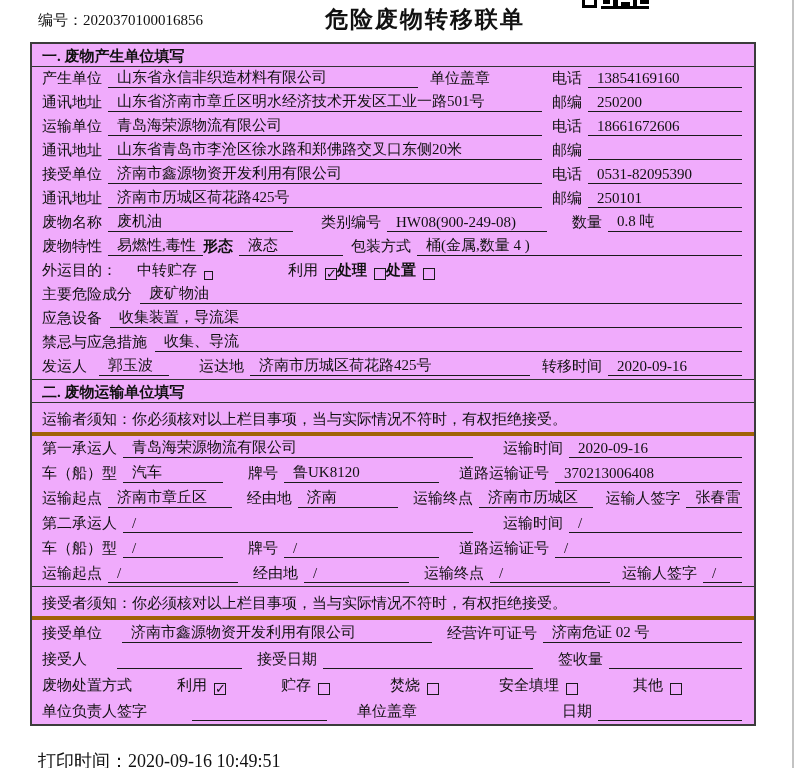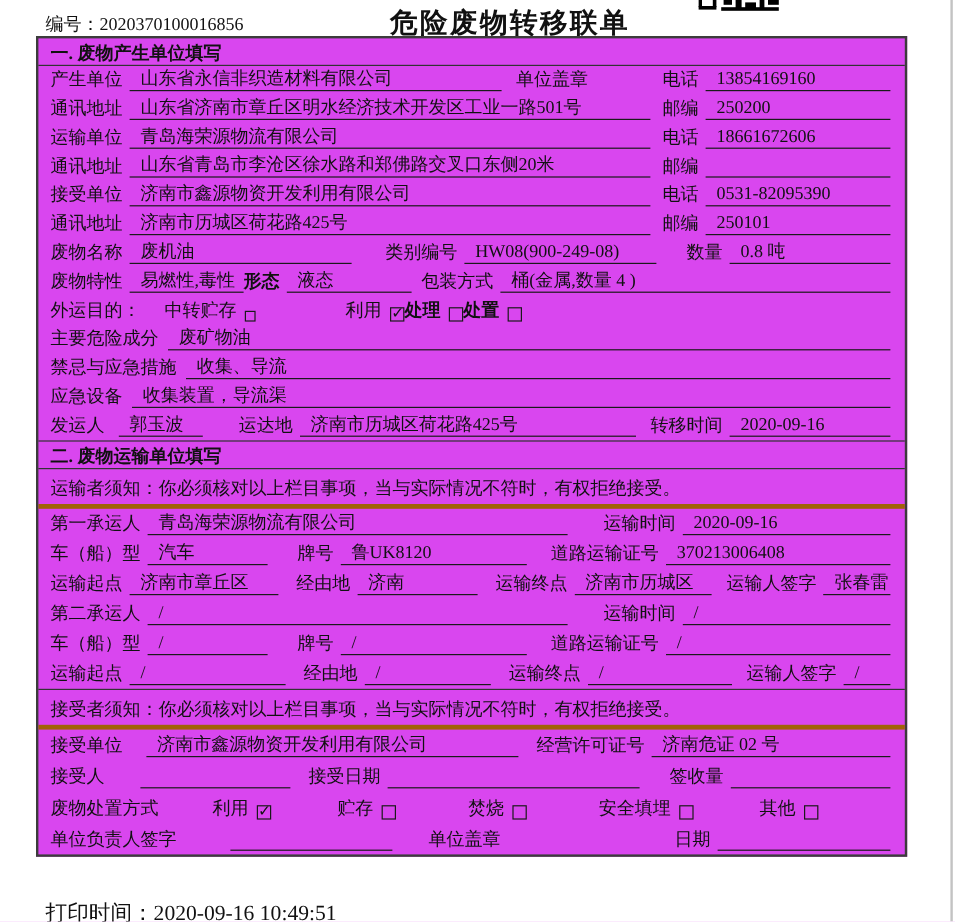--- a/index.html
+++ b/index.html
@@ -12,21 +12,21 @@
   .page { position:absolute; inset:0; background:#fff; }
   .page-edge { position:absolute; top:0; bottom:0; right:2px; width:2px; background:#c3c3c3; }
 
   
   .serial { position:absolute; left:38px; top:11px; font-size:15px; white-space:nowrap; }
   .doc-title { position:absolute; left:250px; top:4px; width:350px; text-align:center;
                font-size:23px; font-weight:bold; letter-spacing:2px; white-space:nowrap; }
   .qr-frag { position:absolute; left:582px; top:0; width:68px; height:10px; }
 
   
-  .form { position:absolute; left:30px; top:30px; width:726px; border:2px solid #3c3c3c; background:#d946ef; }
+  .form { position:absolute; left:30px; top:42px; width:726px; border:2px solid #3c3c3c; background:#f0abfc; }
   .sec + .sec { border-top:1px solid #333; }
   .sec-header { border-bottom:1px solid #333; font-weight:bold; font-size:15px;
                 padding:3px 8px 3px 10px; height:23px; white-space:nowrap; }
   .notice { border-bottom:4px solid #a16207; padding:7px 8px 7px 10px; height:33px;
             font-size:15px; white-space:nowrap; }
 
   .row { display:flex; align-items:flex-end; height:24px; padding:0 10px 3px 10px; white-space:nowrap; }
   .s2 .row { height:25px; }
   .s3 .row { height:26px; }
   .lb { flex:0 0 auto; }
@@ -163,27 +163,27 @@
         <span class="lb ml85">处置</span>
         <span class="cb"></span>
       </div>
 
       <div class="row">
         <span class="lb">主要危险成分</span>
         <span class="u grow ml8">废矿物油</span>
       </div>
 
       <div class="row">
+        <span class="lb">应急设备</span>
+        <span class="u grow ml8">收集装置，导流渠</span>
+      </div>
+
+      <div class="row">
         <span class="lb">禁忌与应急措施</span>
         <span class="u grow ml8">收集、导流</span>
-      </div>
-
-      <div class="row">
-        <span class="lb">应急设备</span>
-        <span class="u grow ml8">收集装置，导流渠</span>
       </div>
 
       <div class="row">
         <span class="lb">发运人</span>
         <span class="u w70 ml12">郭玉波</span>
         <span class="lb ml30">运达地</span>
         <span class="u w280">济南市历城区荷花路425号</span>
         <span class="lb ml12">转移时间</span>
         <span class="u grow">2020-09-16</span>
       </div>

